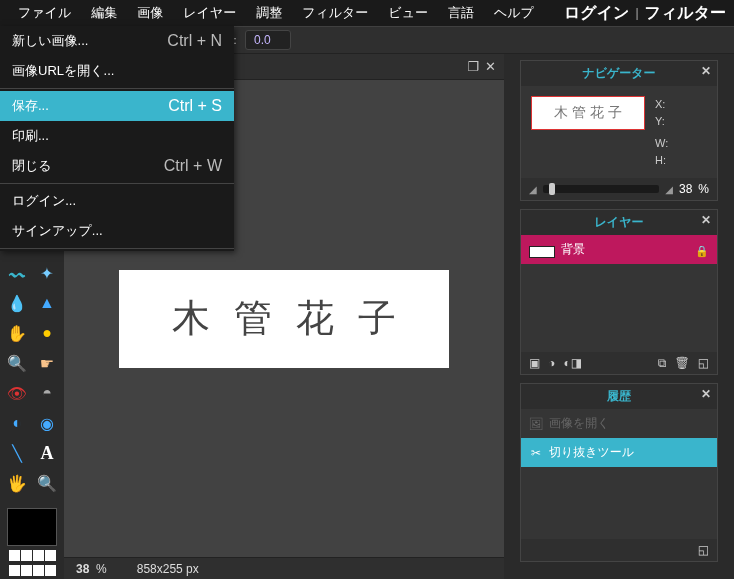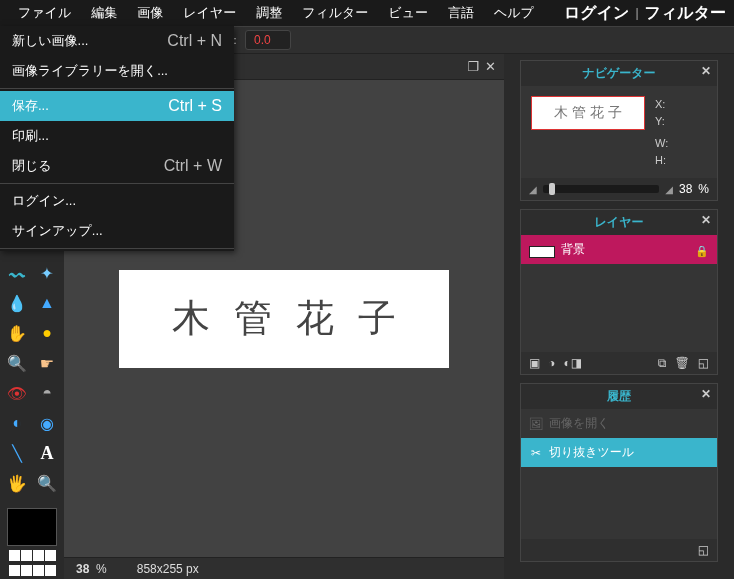--- a/index.html
+++ b/index.html
@@ -6,21 +6,21 @@
   body { background: #2a2a2a; color: #fff; font-size: 12px; width: 734px; height: 579px; overflow: hidden; position: relative; }
   
   .menubar { display: flex; align-items: center; height: 26px; background: #1a1a1a; padding: 0 8px; }
   .menubar .menu-item { padding: 4px 10px; cursor: pointer; font-size: 13px; }
   .menubar .spacer { flex: 1; }
   .menubar .auth { font-size: 16px; font-weight: bold; }
   .menubar .sep { margin: 0 6px; color: #aaa; }
 
   .optbar { display: flex; align-items: center; height: 28px; background: #2f2f2f; padding: 0 8px; gap: 14px; border-top: 1px solid #404040; border-bottom: 1px solid #222; }
   .optbar .label { color: #ddd; margin-right: 4px; font-size: 12px; }
-  .optbar .val { background: #222; padding: 2px 8px; border-radius: 3px; min-width: 46px; display: inline-block; color: #ef4444; border: 1px solid #444; }
+  .optbar .val { background: #222; padding: 2px 8px; border-radius: 3px; min-width: 46px; display: inline-block; color: #c4b5fd; border: 1px solid #444; }
 
   
   .dropdown { position: absolute; top: 26px; left: 0; width: 234px; background: #1a1a1a; z-index: 100; font-size: 13px; box-shadow: 2px 2px 6px rgba(0,0,0,0.5); }
   .dropdown .row { display: flex; justify-content: space-between; align-items: center; padding: 6px 12px; cursor: pointer; }
   .dropdown .row.hl { background: #3ab5cc; color: #fff; }
   .dropdown .divider { height: 1px; background: #444; margin: 2px 0; }
   .dropdown .shortcut { color: #bbb; font-size: 16px; }
   .dropdown .row.hl .shortcut { color: #fff; }
 
   .work { position: absolute; top: 54px; left: 0; right: 0; bottom: 0; display: flex; }
@@ -96,21 +96,21 @@
   <div><span class="label">幅：</span><span class="val">0.0</span></div>
   <div><span class="label">高さ：</span><span class="val">0.0</span></div>
 </div>
 
 <div class="dropdown">
   <div class="row">
       <span>新しい画像...</span>
       <span class="shortcut">Ctrl + N</span>
     </div>
   <div class="row">
-      <span>画像ライブラリーを開く...</span>
+      <span>画像URLを開く...</span>
     </div>
   <div class="divider"></div>
   <div class="row hl">
       <span>保存...</span>
       <span class="shortcut">Ctrl + S</span>
     </div>
   <div class="row">
       <span>印刷...</span>
     </div>
   <div class="row">

